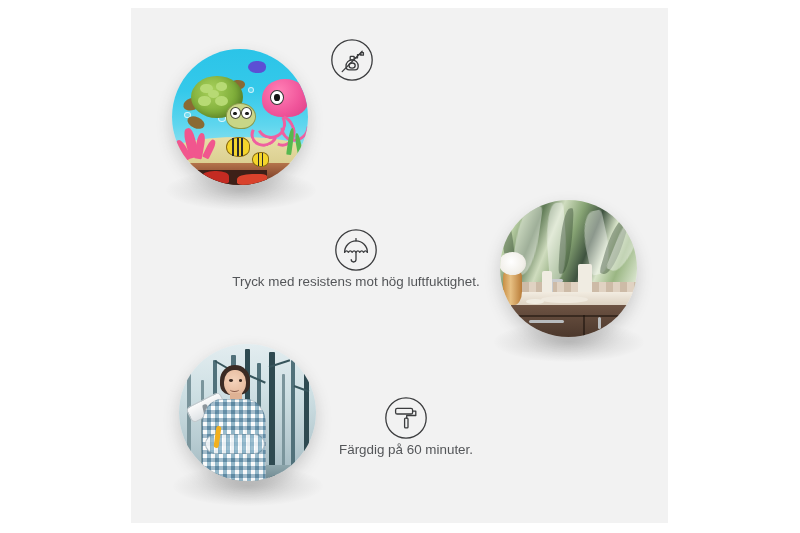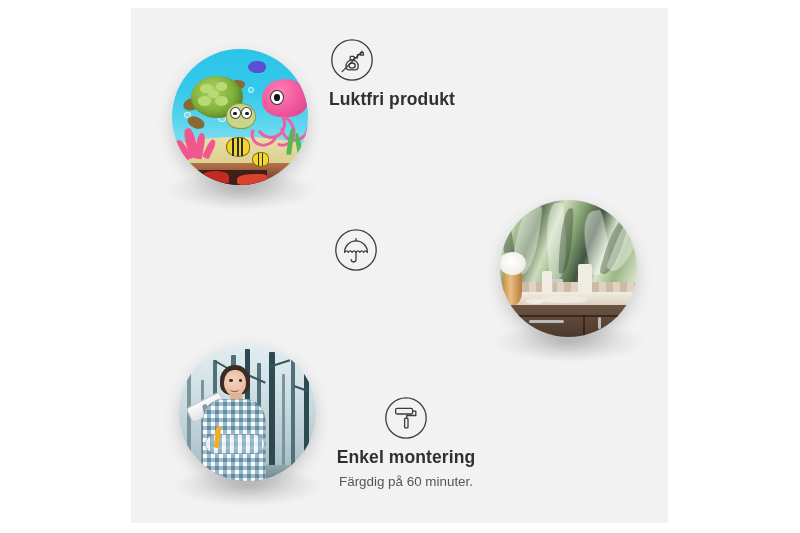--- a/index.html
+++ b/index.html
@@ -399,33 +399,33 @@
       <svg width="44" height="44" viewBox="0 0 44 44" fill="none" stroke="#3b3c3e" stroke-width="1.3" stroke-linecap="round" stroke-linejoin="round">
         <circle cx="22" cy="22" r="20.2"></circle>
         <path d="M16 28.2c0-3.6 2.7-6.4 6.1-6.4s6.1 2.8 6.1 6.4c0 2.2-1.4 3.6-3.2 3.6h-5.8c-1.8 0-3.2-1.4-3.2-3.6z"></path>
         <rect x="20.2" y="18.3" width="4" height="3.6" rx="0.6"></rect>
         <path d="M24.2 19.9h3.3v-3.2h3.3"></path>
         <path d="M30.8 14.6h2.6v2.6h-2.6z"></path>
         <ellipse cx="22.1" cy="27.6" rx="3.1" ry="2.6"></ellipse>
         <path d="M12.2 33.6L32.2 13.2"></path>
       </svg>
     </span>
-    <div class="feature-title">Luktfri produkt</div>
   </div>
 
   <div class="feature" id="feature-waterproof">
     <span class="icon-wrap">
       <svg width="44" height="44" viewBox="0 0 44 44" fill="none" stroke="#3b3c3e" stroke-width="1.3" stroke-linecap="round" stroke-linejoin="round">
         <circle cx="22" cy="22" r="20.2"></circle>
         <path d="M10.6 24.3c0-6.3 5.1-11.4 11.4-11.4s11.4 5.1 11.4 11.4"></path>
         <path d="M10.6 24.3c1.1-1.9 2.7-1.9 3.8 0 1.1-1.9 2.7-1.9 3.8 0 1.1-1.9 2.7-1.9 3.8 0 1.1-1.9 2.7-1.9 3.8 0 1.1-1.9 2.7-1.9 3.8 0 1.1-1.9 2.7-1.9 3.8 0"></path>
         <path d="M22 12.9V10.6"></path>
         <path d="M22 24.3v7.3c0 1.4-1.1 2.4-2.4 2.4s-2.4-1.1-2.4-2.4"></path>
       </svg>
     </span>
+    <div class="feature-body">Tryck med resistens mot hög luftfuktighet.</div>
   </div>
 
   <div class="shadow-ellipse" style="left:494px; top:322px; width:150px; height:40px;"></div>
   <div class="photo" id="photo-bathroom">
     <div class="scene">
       <div class="bt-wall"></div>
       <div class="bt-wall-leaf" style="left:12%; top:4%;  width:16%; height:52%; transform:rotate(8deg);"></div>
       <div class="bt-wall-leaf" style="left:34%; top:2%;  width:14%; height:56%; transform:rotate(-4deg);"></div>
       <div class="bt-wall-dark" style="left:44%; top:6%;  width:9%;  height:48%; transform:rotate(3deg);"></div>
       <div class="bt-wall-leaf" style="left:62%; top:8%;  width:17%; height:46%; transform:rotate(-12deg);"></div>
@@ -493,17 +493,16 @@
 
   <div class="feature" id="feature-mounting">
     <span class="icon-wrap">
       <svg width="44" height="44" viewBox="0 0 44 44" fill="none" stroke="#3b3c3e" stroke-width="1.3" stroke-linecap="round" stroke-linejoin="round">
         <circle cx="22" cy="22" r="20.2"></circle>
         <rect x="11.6" y="12.4" width="17" height="5.6" rx="1.6"></rect>
         <path d="M28.6 15.2h3.2v4.3h-9.1v2.6"></path>
         <rect x="20.6" y="22.1" width="3.4" height="9.8" rx="0.9"></rect>
       </svg>
     </span>
-    <div class="feature-title">Enkel montering</div>
     <div class="feature-body">Färgdig på 60 minuter.</div>
   </div>
 
 </div>
 
 </body></html>

